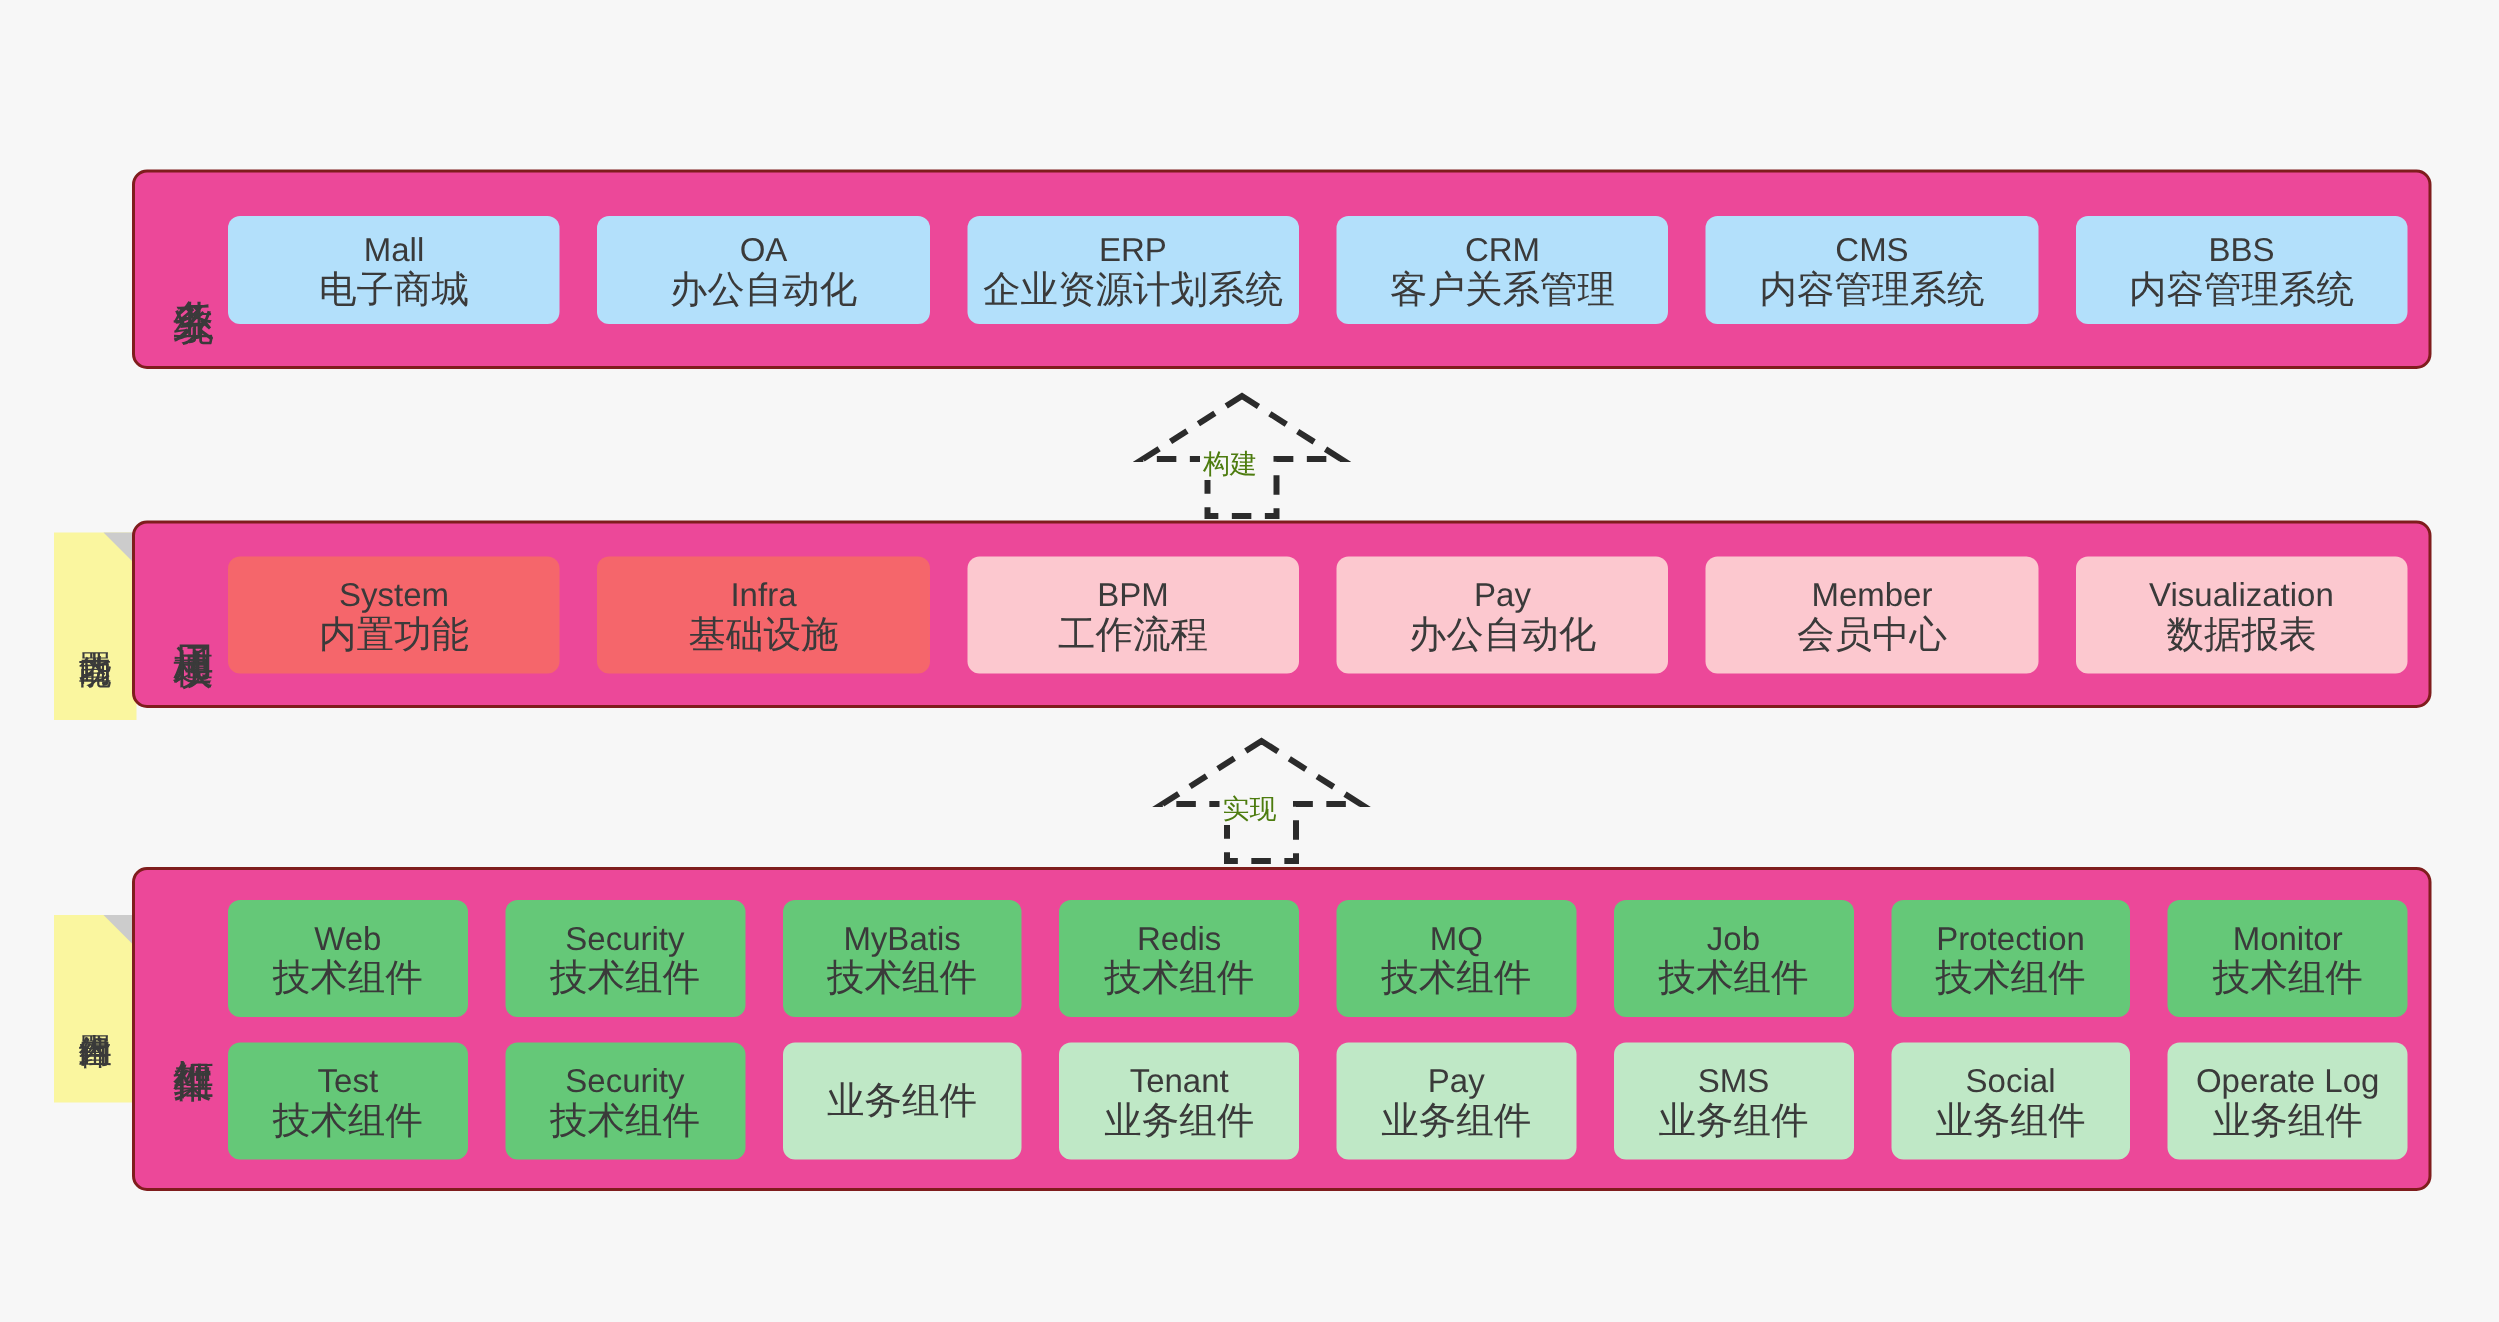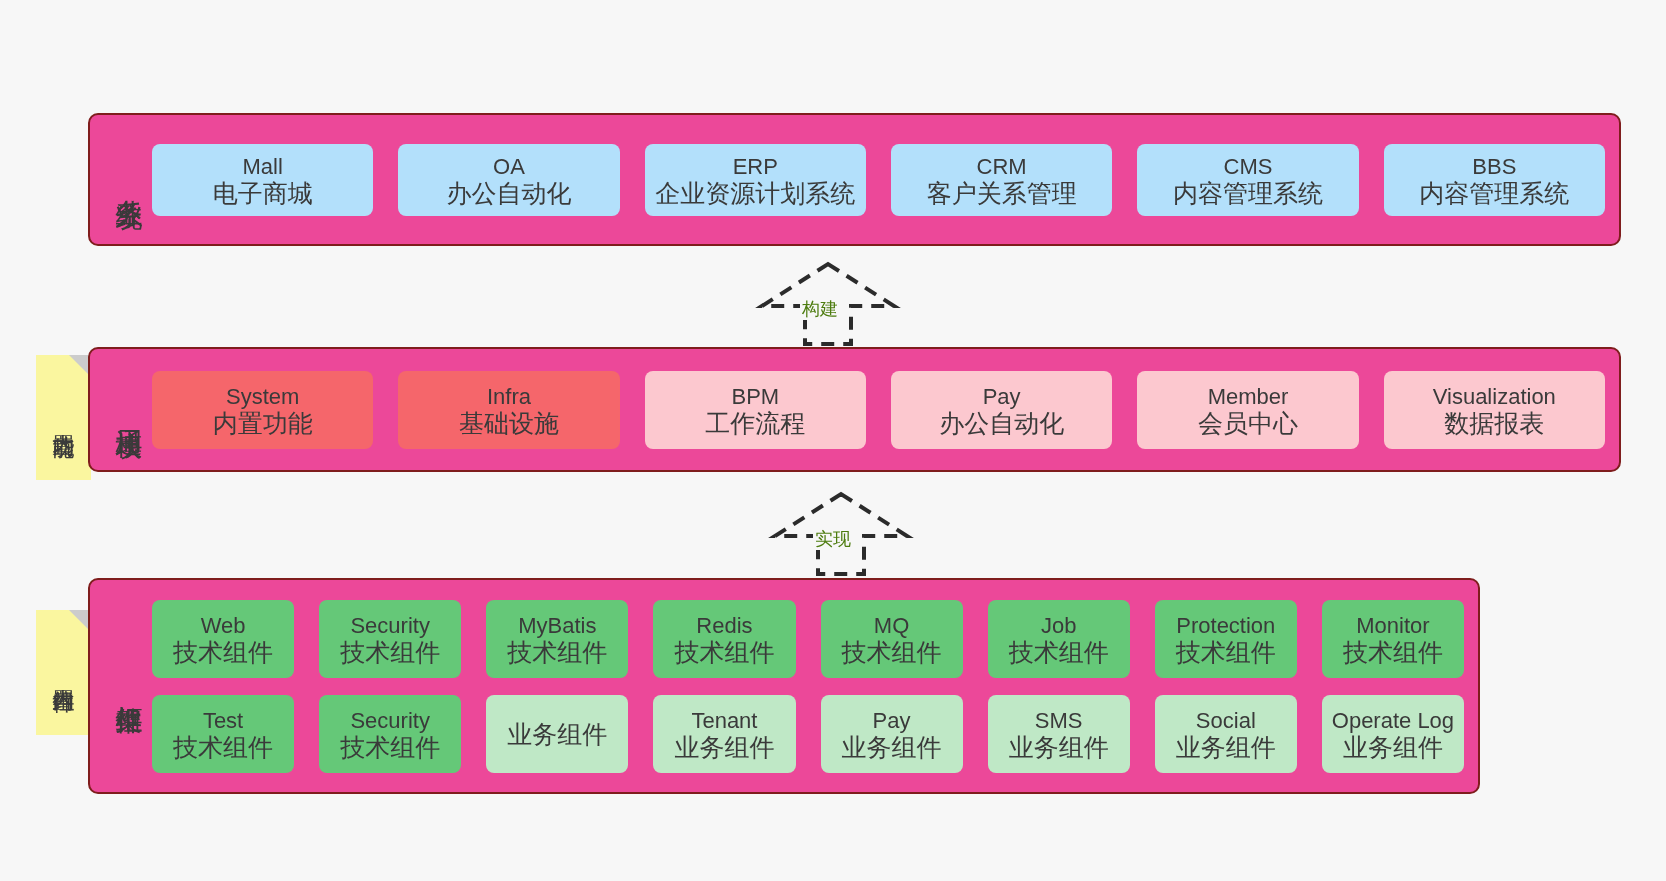--- a/index.html
+++ b/index.html
@@ -238,21 +238,21 @@
       <path d="M 75 6 L 141 48 L 98 48 L 98 86 L 52 86 L 52 48 L 9 48 Z" fill="none" stroke="#2b2b2b" stroke-width="4" stroke-dasharray="13,9" stroke-linejoin="miter"></path>
     </svg>
     <div class="conn-label" style="left:47px; top:40px;">实现</div>
   </div>
 
   <div class="note" style="left:36px; top:610px; width:55px; height:125px;">
     <span class="fold"></span>
     <span class="note-text">内置组件</span>
   </div>
 
-  <div class="layer l3" style="left:88px; top:578px; width:1392px; height:216px;">
+  <div class="layer l3" style="left:88px; top:578px; width:1533px; height:216px;">
     <div class="layer-title">框架组件</div>
     <div class="layer-body">
 
       <div class="row">
         <div class="card card-green">
           <div class="en">Web</div>
           <div class="cn">技术组件</div>
         </div>
         <div class="card card-green">
           <div class="en">Security</div>

